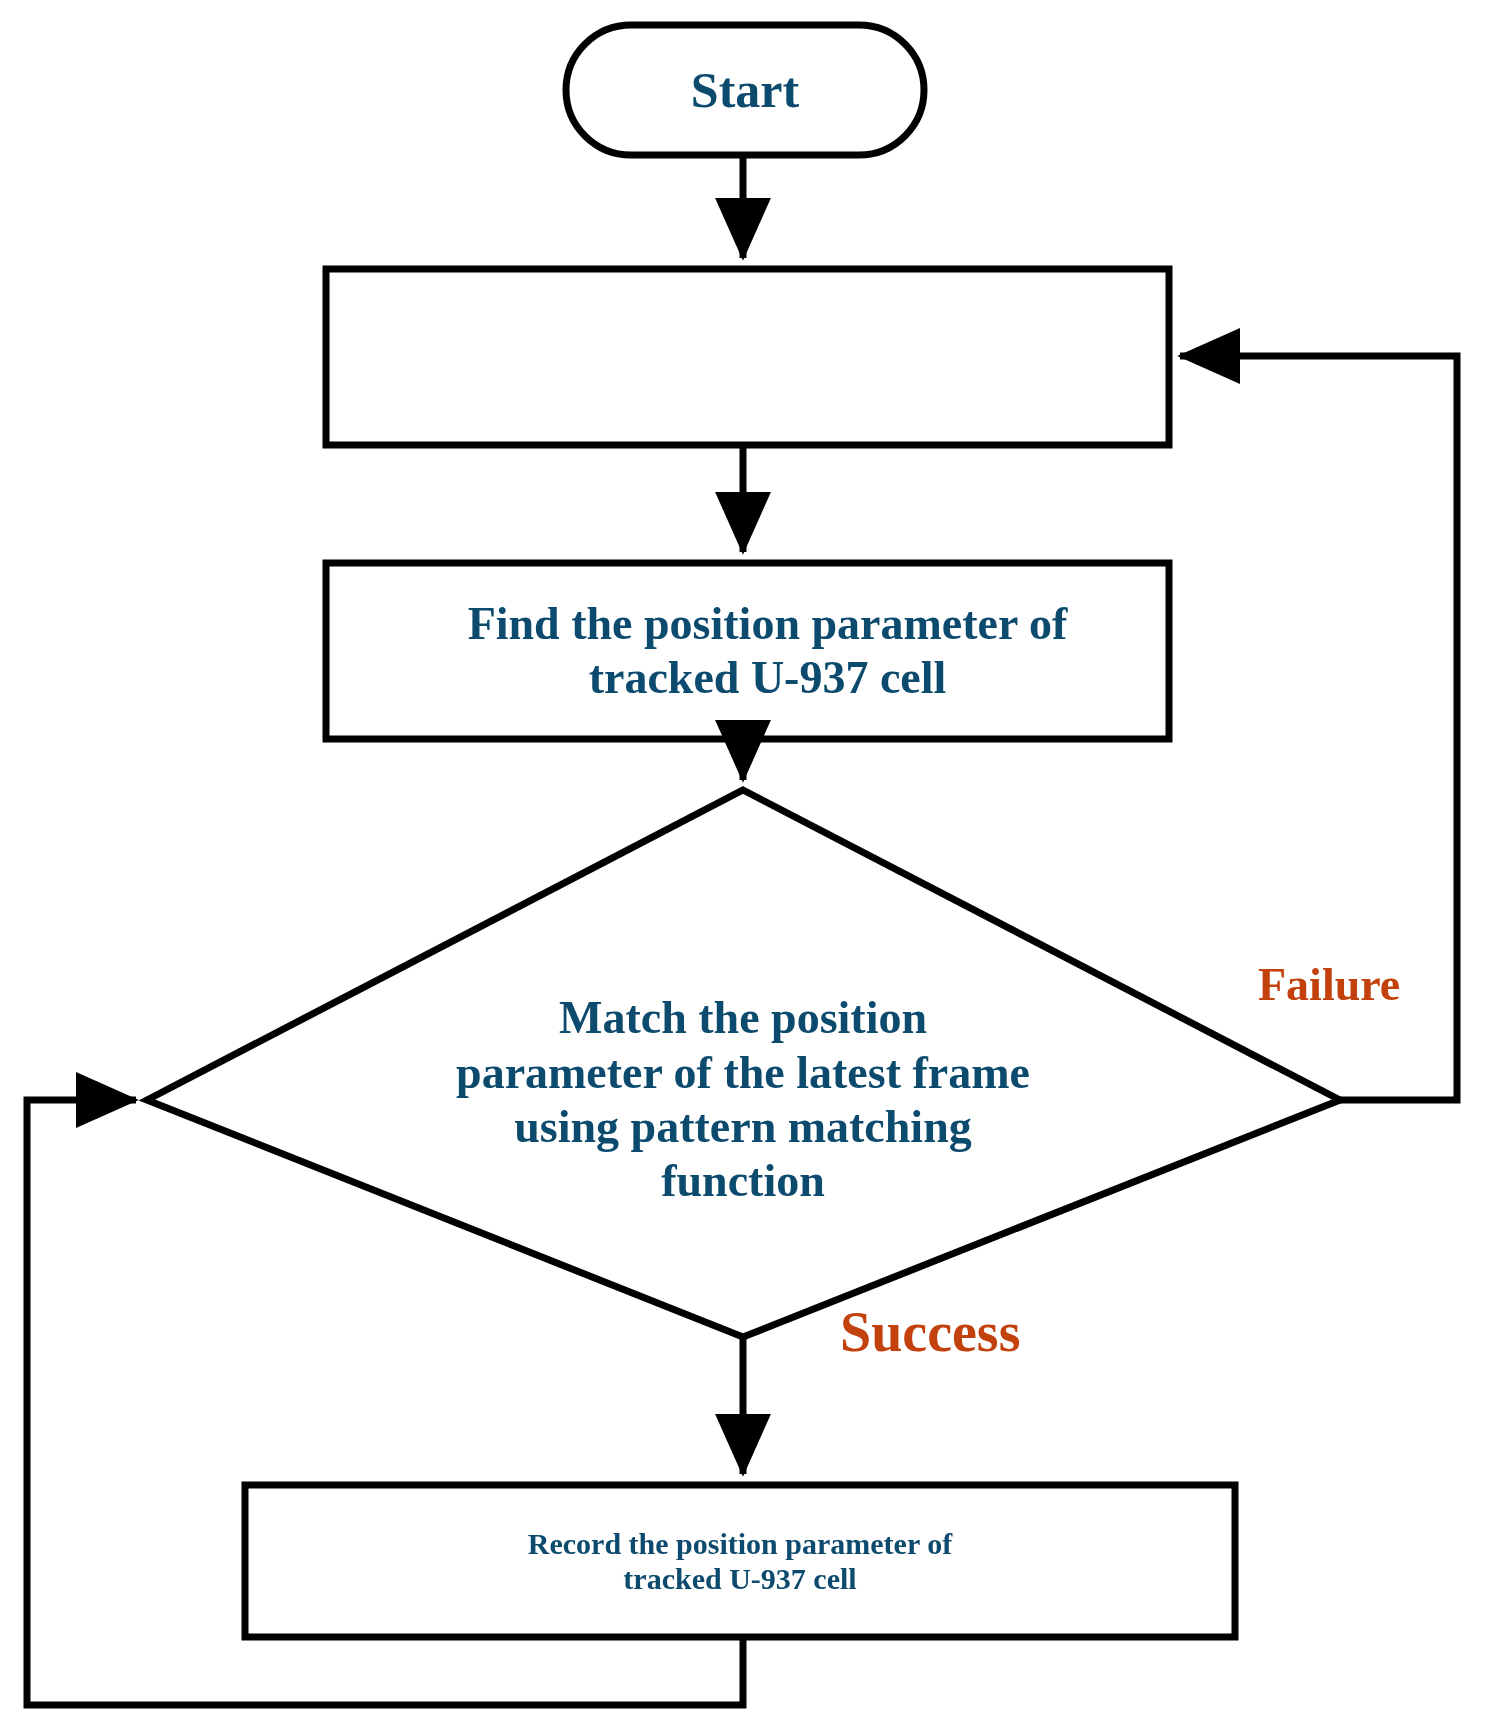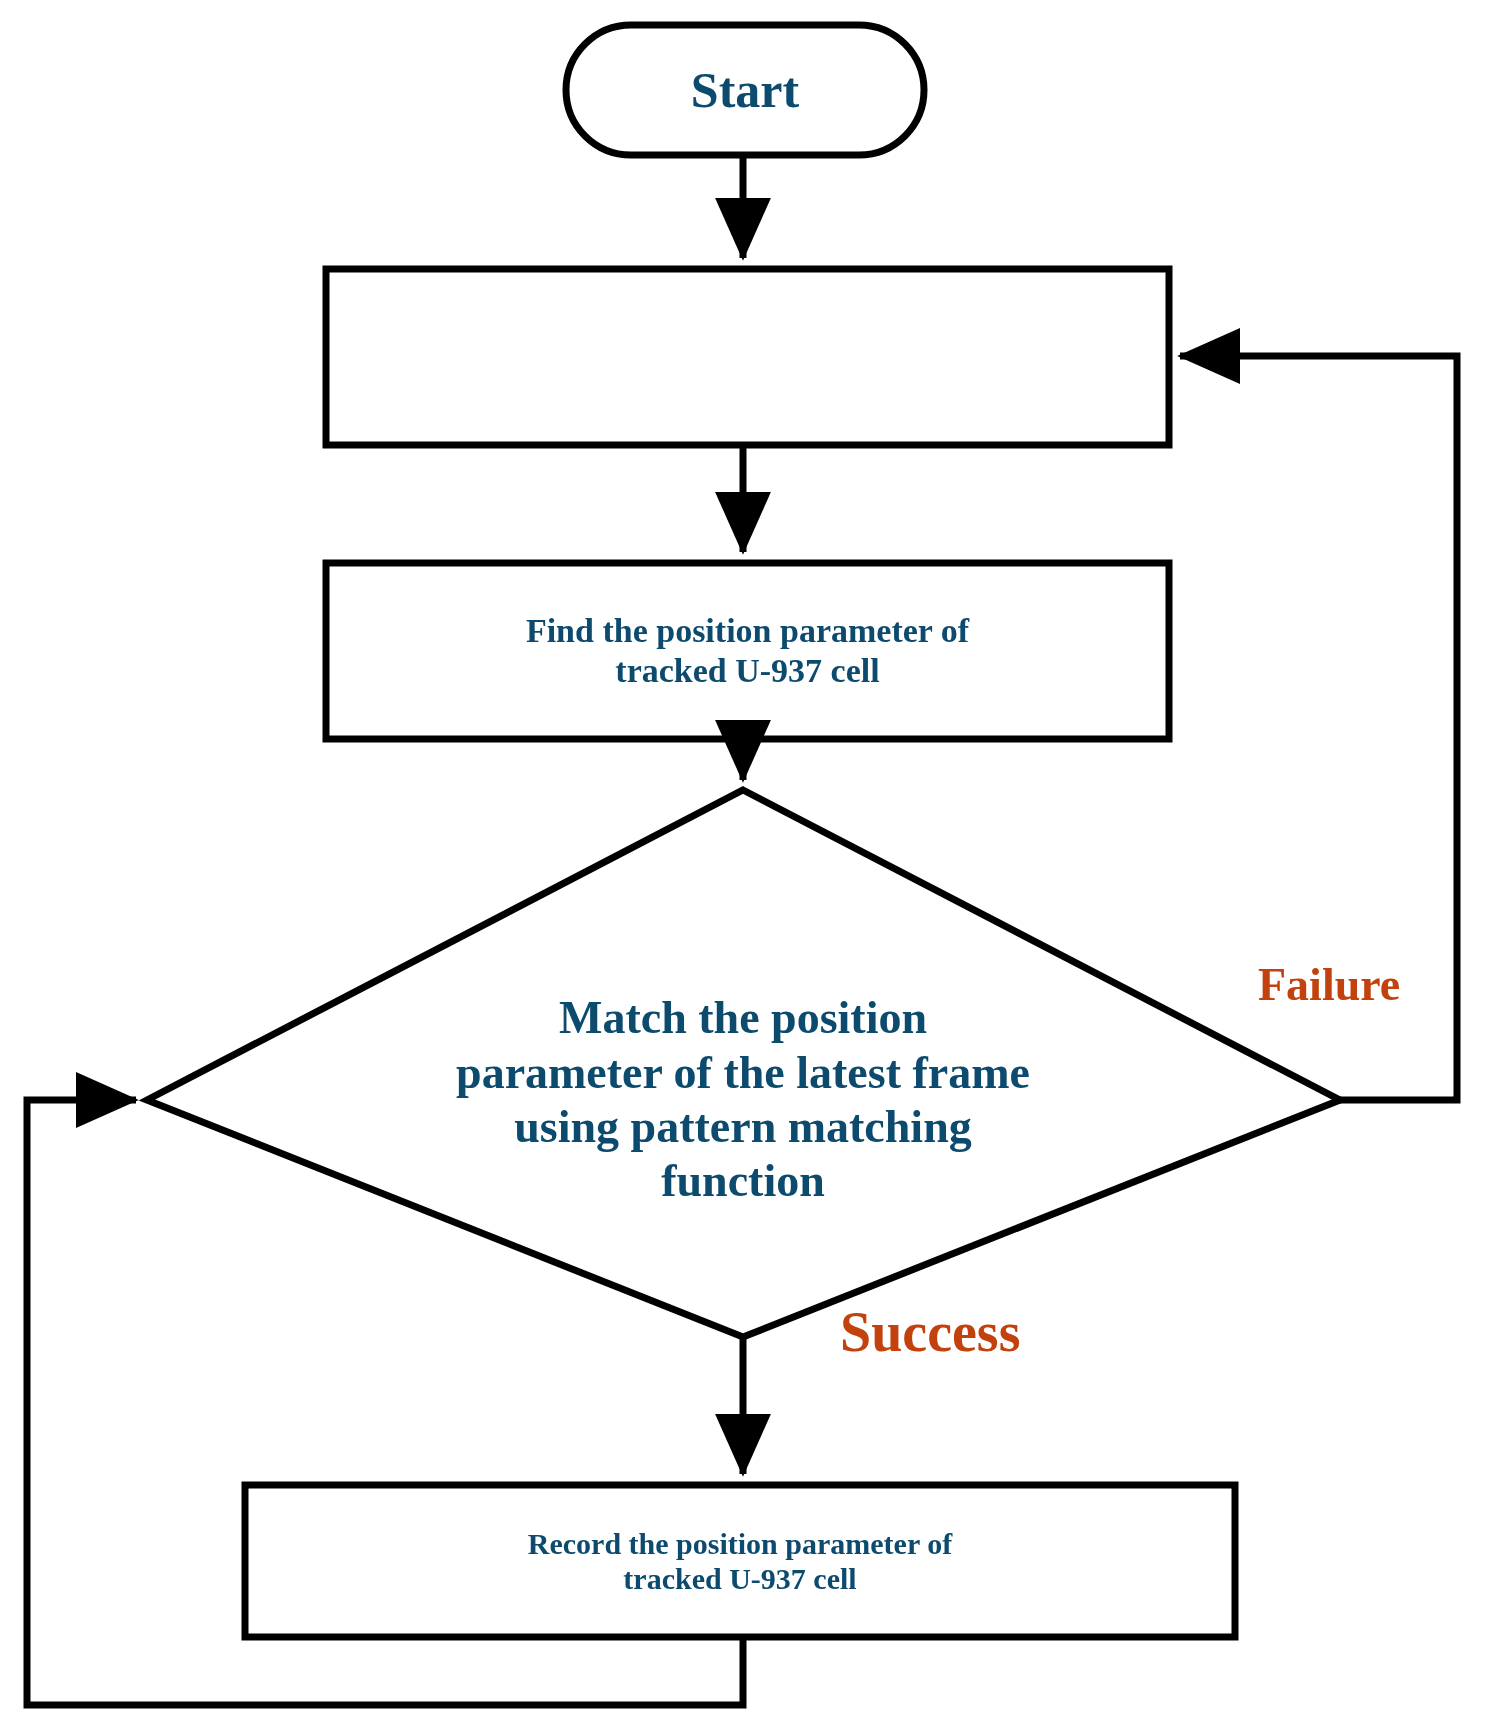--- a/index.html
+++ b/index.html
@@ -39,21 +39,21 @@
     position: absolute;
     font-family: "Liberation Serif", "DejaVu Serif", serif;
     font-weight: bold;
     color: #c2410c;
     white-space: nowrap;
   }
 
   
   #label-start    { left: 565px; top: 24px;   width: 360px; height: 132px; font-size: 50px; }
   #label-point    { left: 326px; top: 269px;  width: 843px; height: 176px; font-size: 46px; }
-  #label-find     { left: 326px; top: 563px;  width: 843px; height: 176px; font-size: 34px; }
+  #label-find     { left: 346px; top: 563px;  width: 843px; height: 176px; font-size: 46px; }
   #label-match    { left: 380px; top: 870px;  width: 726px; height: 460px; font-size: 46px; }
   #label-record   { left: 245px; top: 1485px; width: 990px; height: 152px; font-size: 30px; }
 
   #label-failure  { left: 1258px; top: 958px;  font-size: 46px; }
   #label-success  { left: 840px;  top: 1300px; font-size: 56px; font-family: Liberation Serif, serif; }
 </style>
 </head>
 <body>
 
 <div id="canvas">

